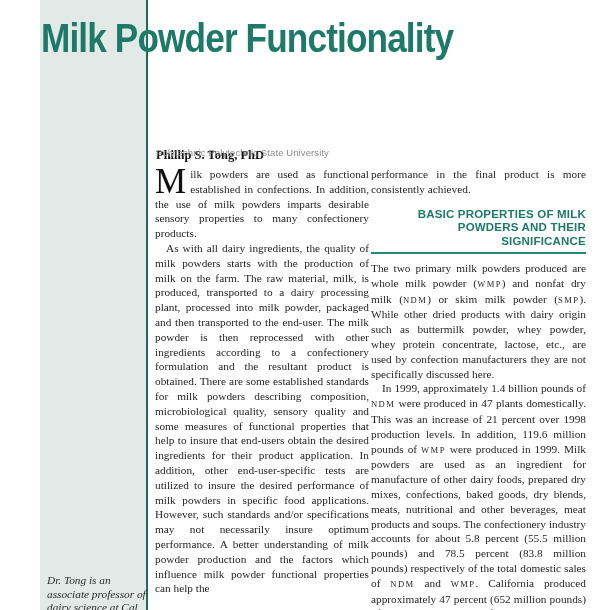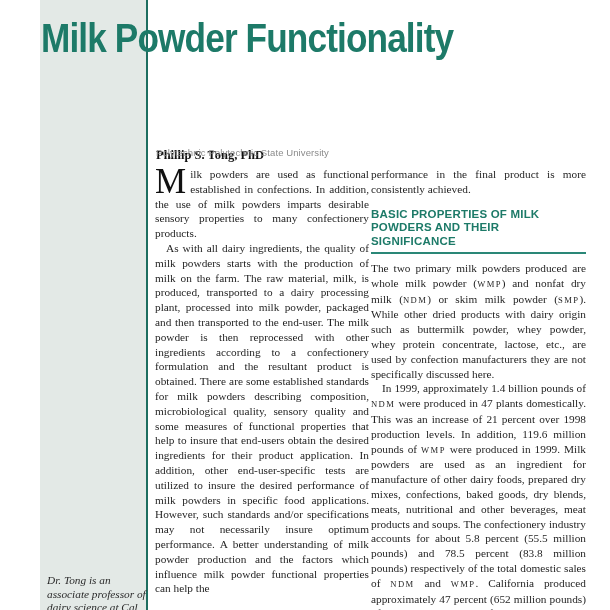--- a/index.html
+++ b/index.html
@@ -39,21 +39,21 @@
   .col2{left:371px;width:215px;}
   .col p{margin:0;}
   .indent{text-indent:11px;}
   .dropcap{
     float:left;font-size:35px;line-height:27px;padding:1px 4px 0 0;
     font-family:"Liberation Serif",serif;color:#111;
   }
   .sect{
     margin:11px 0 7px 0;
     font-family:"Liberation Sans",sans-serif;font-weight:bold;font-size:11.5px;
-    line-height:13.5px;color:var(--teal);letter-spacing:0.2px;text-align:left;
+    line-height:13.5px;color:var(--teal);letter-spacing:0.2px;text-align:right;
     border-bottom:2px solid var(--rule);padding-bottom:4px;
   }
   .sect span{display:block;}
   .sc{font-size:8.6px;letter-spacing:1.4px;margin-top:13px;}
   .bio{
     position:absolute;left:47px;top:574px;width:99px;
     font-style:italic;font-size:11.3px;line-height:13.5px;color:#2b2b2b;
     text-align:left;
   }
 </style>

